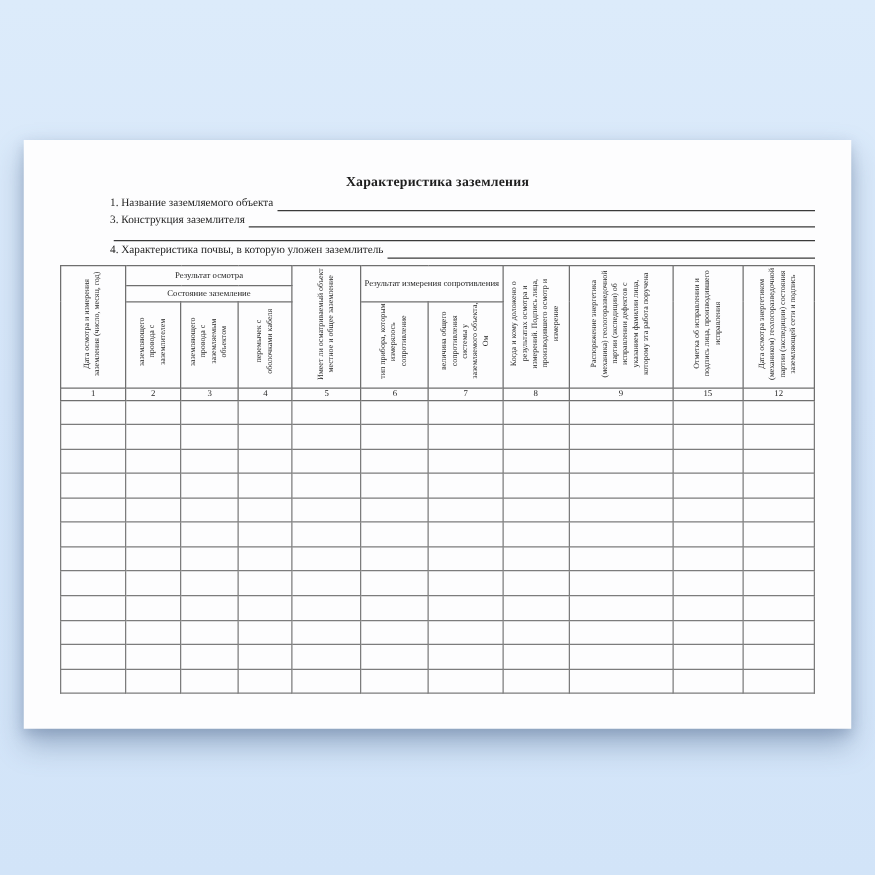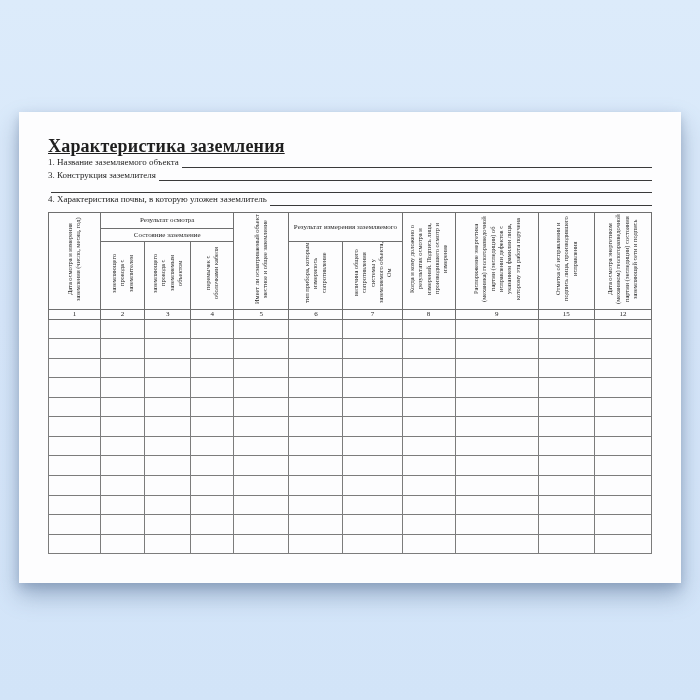--- a/index.html
+++ b/index.html
@@ -8,23 +8,23 @@
     font-family:"Liberation Serif","DejaVu Serif",serif;
     background:linear-gradient(180deg,var(--bg-top,#dcebfa) 0%,#d7e7fa 45%,var(--bg-bottom,#d2e4f8) 100%);
   }
   .stage{position:relative;width:700px;height:700px;}
   .page{
     position:absolute;left:19px;top:112px;width:662px;height:471px;
     background:var(--paper,#fdfdfe);
     box-shadow:0 12px 22px rgba(88,112,148,.48),0 4px 9px rgba(88,112,148,.28);
   }
   .content{position:absolute;left:29px;right:29px;top:0;padding-top:27px;color:var(--ink,#1f1f1f);}
-  .title{margin:0;text-align:left;font-size:18px;font-weight:bold;line-height:15px;letter-spacing:.2px;text-decoration:underline;}
+  .title{margin:0;text-align:center;font-size:11px;font-weight:bold;line-height:15px;letter-spacing:.2px;}
   .fields{margin-top:2px;}
-  .field{display:flex;align-items:center;font-size:9px;line-height:13.2px;white-space:nowrap;}
+  .field{display:flex;align-items:flex-end;font-size:9px;line-height:13.2px;white-space:nowrap;margin-left:40px;}
   .field .fill{flex:1 1 auto;border-bottom:1px solid #3a3a3a;height:10px;margin-left:3px;}
   table.grid{
     border-collapse:collapse;table-layout:fixed;width:604px;margin-top:5px;
     font-family:"Liberation Serif","DejaVu Serif",serif;
   }
   table.grid td{border:1px solid var(--grid,#6f6f6f);padding:0;overflow:hidden;}
   table.grid{border:1px solid #701a75;}
   .gband{font-size:7px;text-align:center;vertical-align:middle;line-height:8.5px;}
   tr.rowA{height:16px;}
   tr.rowB{height:13px;}
@@ -87,21 +87,21 @@
         </colgroup>
         <thead>
           <tr class="rowA">
             <td rowspan="3" class="vcell">
               <div class="vtext vt-full">Дата осмотра и измерения заземления (число, месяц, год)</div>
             </td>
             <td colspan="3" class="gband">Результат осмотра</td>
             <td rowspan="3" class="vcell">
               <div class="vtext vt-full">Имеет ли осматриваемый объект местное и общее заземление</div>
             </td>
-            <td colspan="2" rowspan="2" class="gband">Результат измерения заземляемого</td>
+            <td colspan="2" rowspan="2" class="gband">Результат измерения сопротивления</td>
             <td rowspan="3" class="vcell">
               <div class="vtext vt-full">Когда и кому доложено о результатах осмотра и измерений. Подпись лица, производившего осмотр и измерение</div>
             </td>
             <td rowspan="3" class="vcell">
               <div class="vtext vt-full">Распоряжение энергетика (механика) геологоразведочной партии (экспедиции) об исправлении дефектов с указанием фамилии лица, которому эта работа поручена</div>
             </td>
             <td rowspan="3" class="vcell">
               <div class="vtext vt-full">Отметка об исправлении и подпись лица, производившего исправления</div>
             </td>
             <td rowspan="3" class="vcell">

